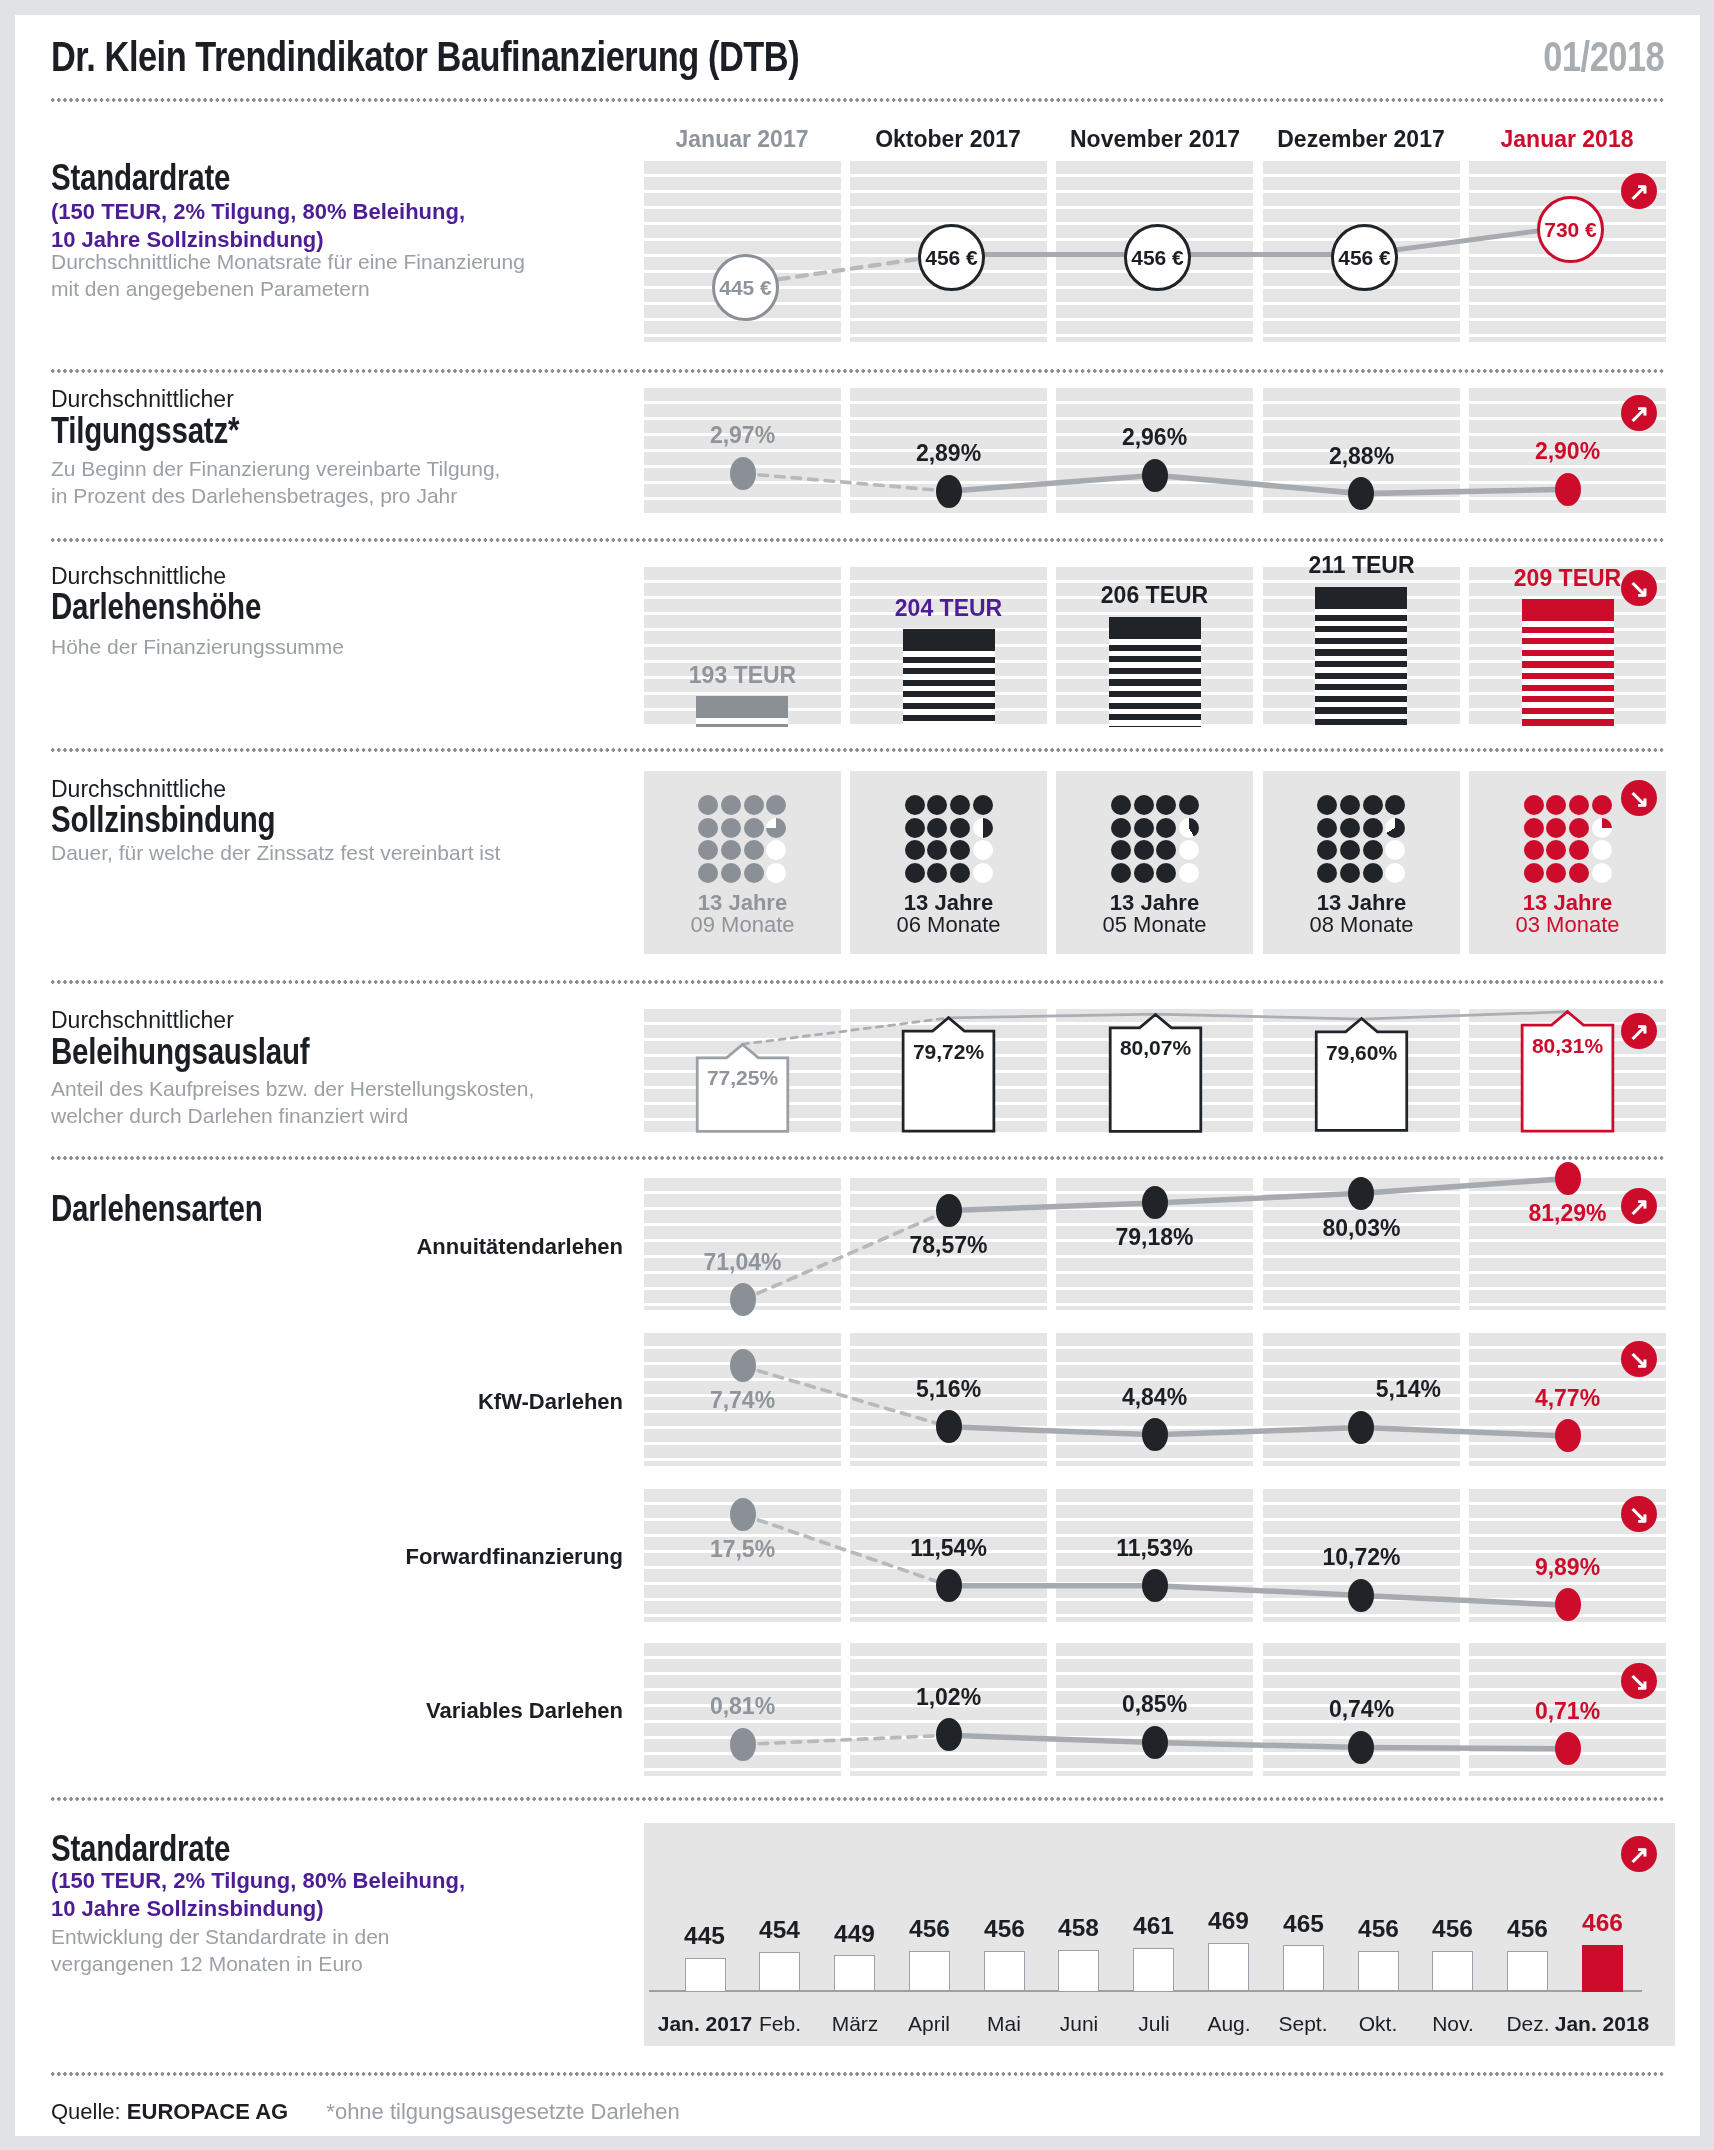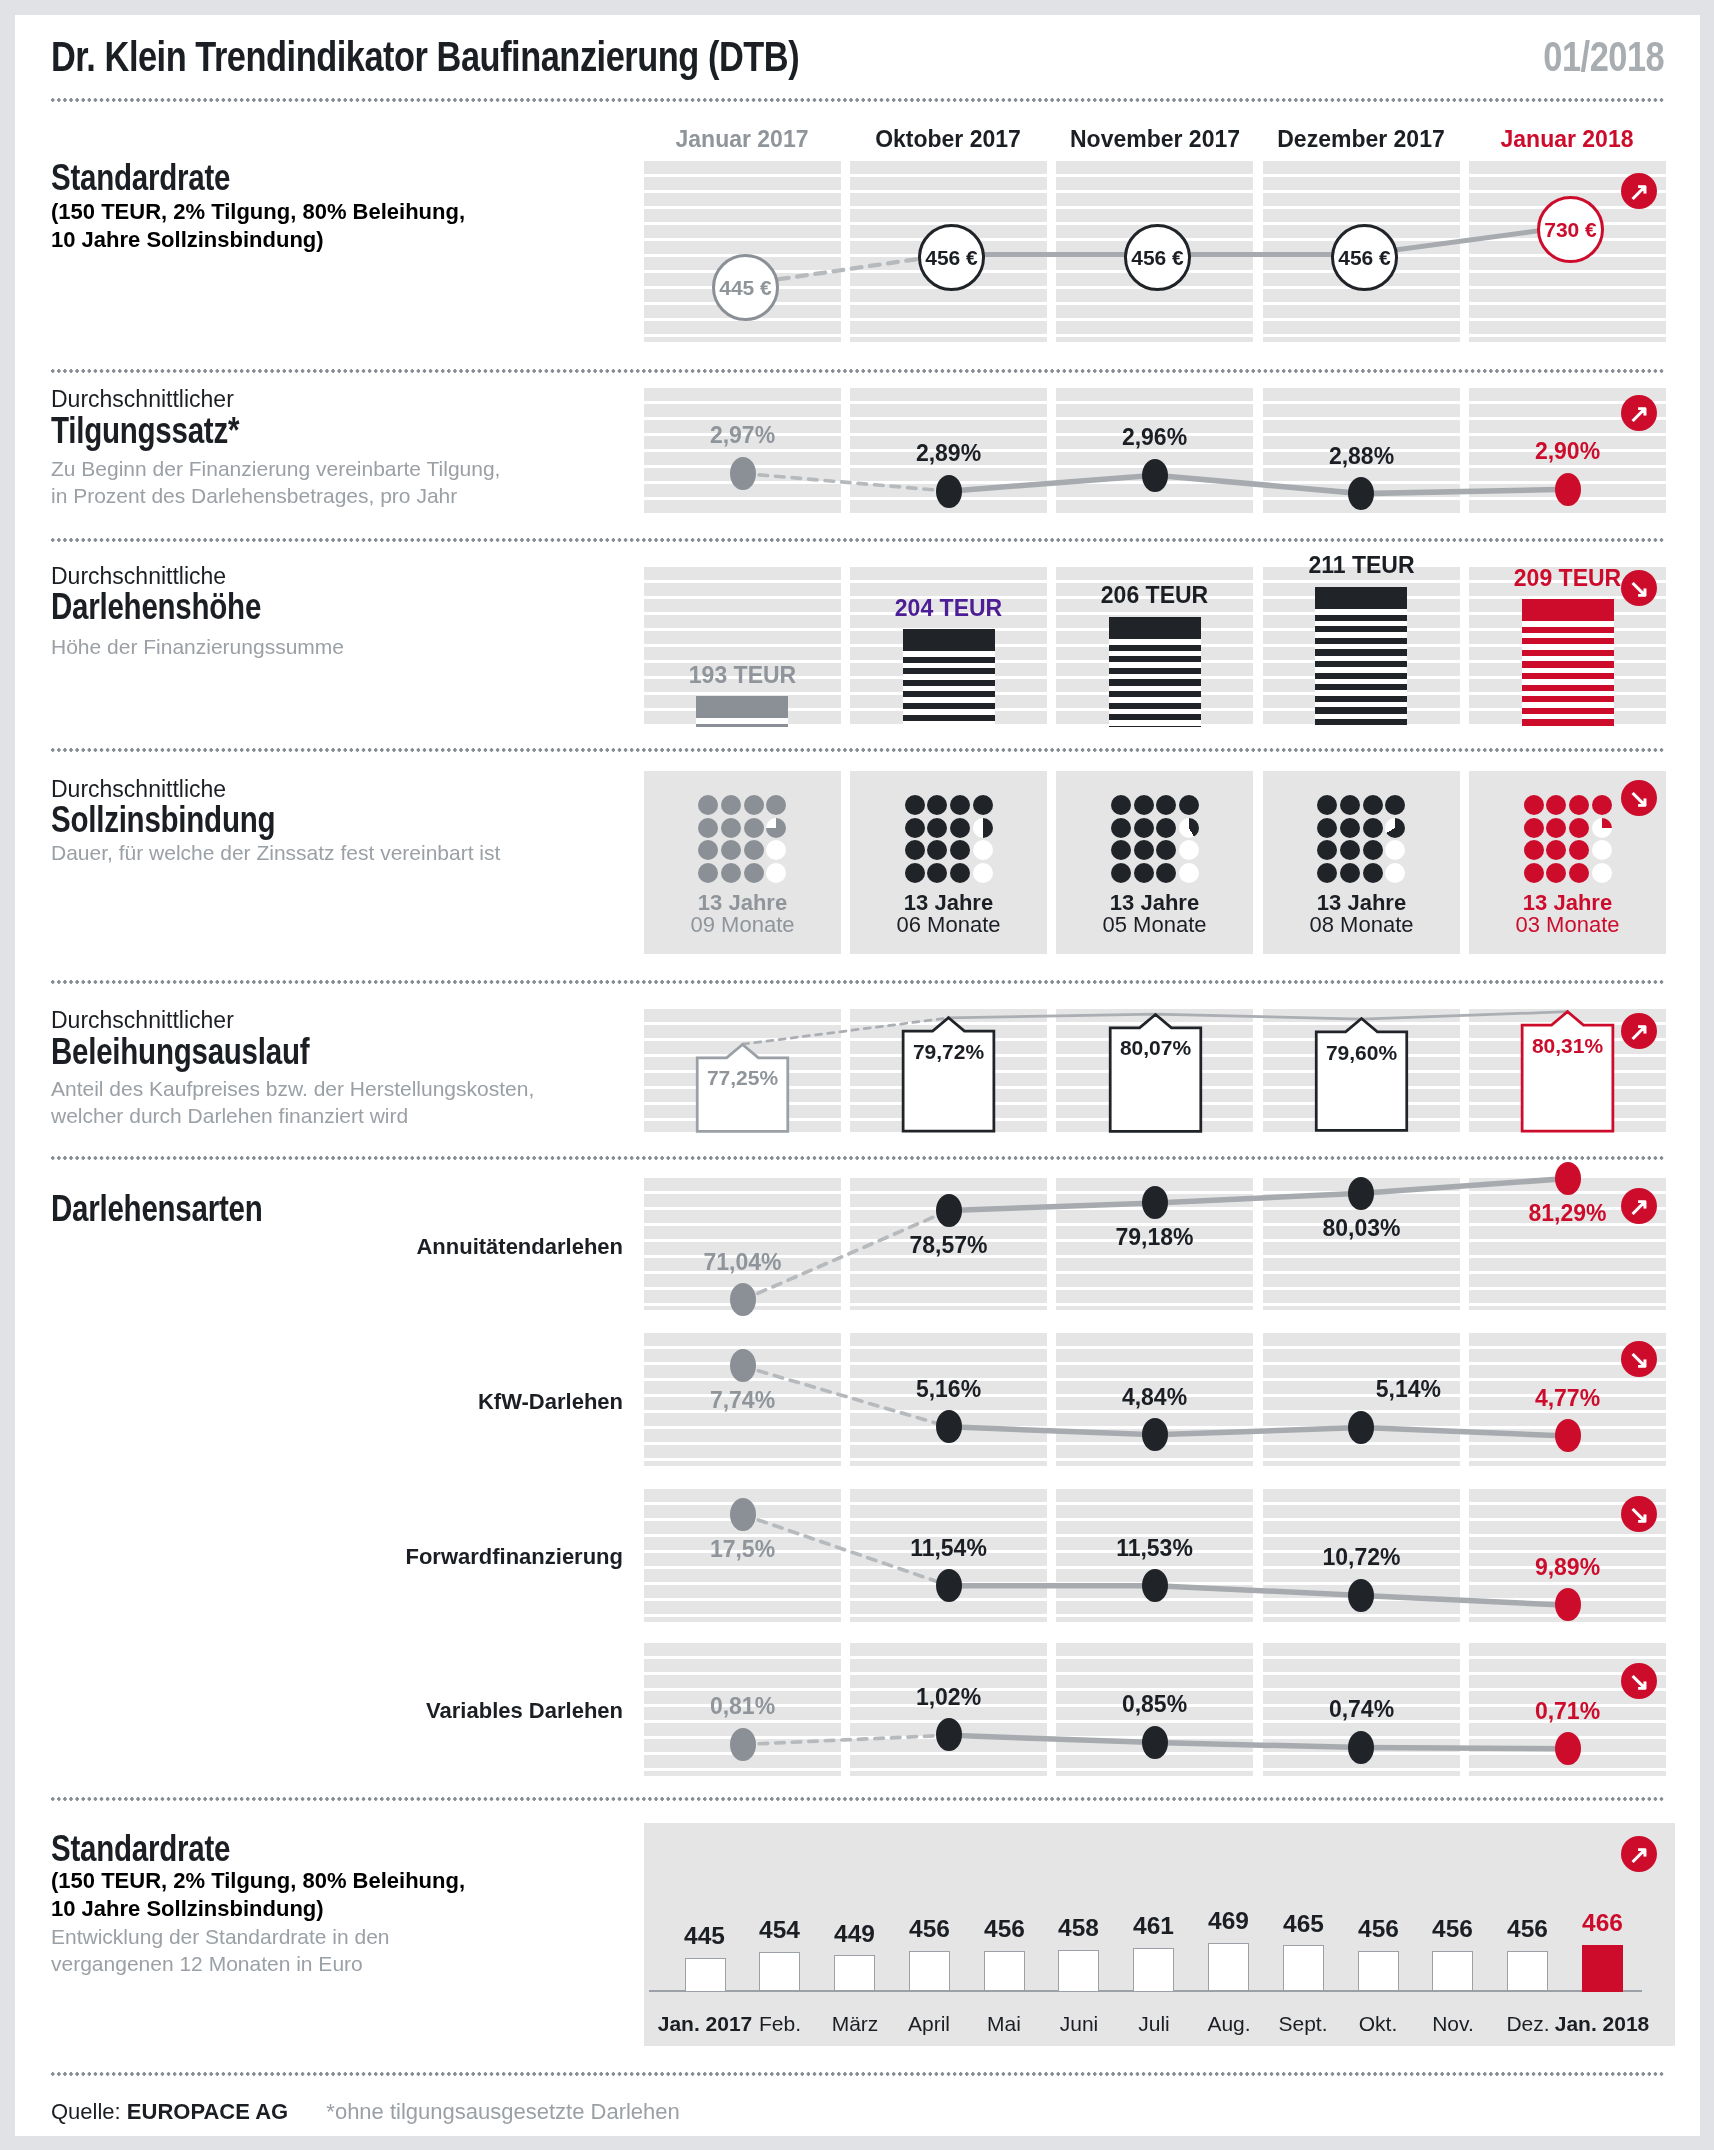--- a/index.html
+++ b/index.html
@@ -11,21 +11,21 @@
        background-size:6.1px 3.7px;background-repeat:repeat-x;}
   .title{position:absolute;left:51px;top:32px;font-size:43px;font-weight:bold;color:#1b1f24;
          transform:scaleX(.8);transform-origin:left top;white-space:nowrap;letter-spacing:-0.6px;}
   .edition{position:absolute;right:51px;top:32px;font-size:43px;font-weight:bold;color:#a8adb2;
          transform:scaleX(.8);transform-origin:right top;letter-spacing:-0.6px;}
   .col-head{position:absolute;top:126px;width:208px;text-align:center;font-size:23px;font-weight:bold;z-index:3;white-space:nowrap;}
   .hc-gray{color:#8f959b}.hc-black{color:#1b1f24}.hc-red{color:#cd0c2c}
   .big-head{position:absolute;left:51px;font-size:36px;font-weight:bold;color:#1b1f24;
             transform:scaleX(.82);transform-origin:left top;white-space:nowrap;letter-spacing:-0.3px;z-index:3;}
   .small-head{position:absolute;left:51px;font-size:23px;color:#1b1f24;white-space:nowrap;z-index:3;}
-  .params{position:absolute;left:51px;font-size:22px;font-weight:bold;color:#000000;line-height:28px;z-index:3;white-space:nowrap;}
+  .params{position:absolute;left:51px;font-size:22px;font-weight:bold;color:#4c1d95;line-height:28px;z-index:3;white-space:nowrap;}
   .desc{position:absolute;left:51px;font-size:21px;color:#9aa0a5;line-height:27px;z-index:3;white-space:nowrap;}
   .row-label{position:absolute;width:307px;left:316px;text-align:right;font-size:22px;font-weight:bold;color:#1b1f24;z-index:3;white-space:nowrap;}
   .band-col{position:absolute;z-index:1;}
   .striped{background:repeating-linear-gradient(180deg,#e5e5e6 0 13.5px,#ffffff 13.5px 16px);}
   .solidband{background:#e5e5e6;}
   .mark{position:absolute;width:26px;height:33px;border-radius:50%;z-index:3;}
   .bigc{position:absolute;width:61px;height:61px;border-radius:50%;background:#fff;z-index:3;
         display:flex;align-items:center;justify-content:center;font-size:21px;font-weight:bold;white-space:nowrap;}
   .vlabel{position:absolute;width:159px;text-align:center;font-size:23px;font-weight:bold;z-index:3;white-space:nowrap;height:27px;line-height:27px;}
   .num{font-size:24.5px;}
@@ -71,20 +71,24 @@
   <div class="col-head hc-gray" style="left:638px;">Januar 2017</div>
   <div class="col-head hc-black" style="left:844px;">Oktober 2017</div>
   <div class="col-head hc-black" style="left:1051px;">November 2017</div>
   <div class="col-head hc-black" style="left:1257px;">Dezember 2017</div>
   <div class="col-head hc-red" style="left:1463px;">Januar 2018</div>
 
   <div class="big-head" style="top:157px;">Standardrate</div>
   <div class="params" style="top:198px;">
     <div>(150 TEUR, 2% Tilgung, 80% Beleihung,</div>
     <div>10 Jahre Sollzinsbindung)</div>
+  </div>
+  <div class="desc" style="top:248px;">
+    <div>Durchschnittliche Monatsrate für eine Finanzierung</div>
+    <div>mit den angegebenen Parametern</div>
   </div>
 
   <div class="small-head" style="top:386px;">Durchschnittlicher</div>
   <div class="big-head" style="top:410px;">Tilgungssatz*</div>
   <div class="desc" style="top:455px;">
     <div>Zu Beginn der Finanzierung vereinbarte Tilgung,</div>
     <div>in Prozent des Darlehensbetrages, pro Jahr</div>
   </div>
 
   <div class="small-head" style="top:563px;">Durchschnittliche</div>

